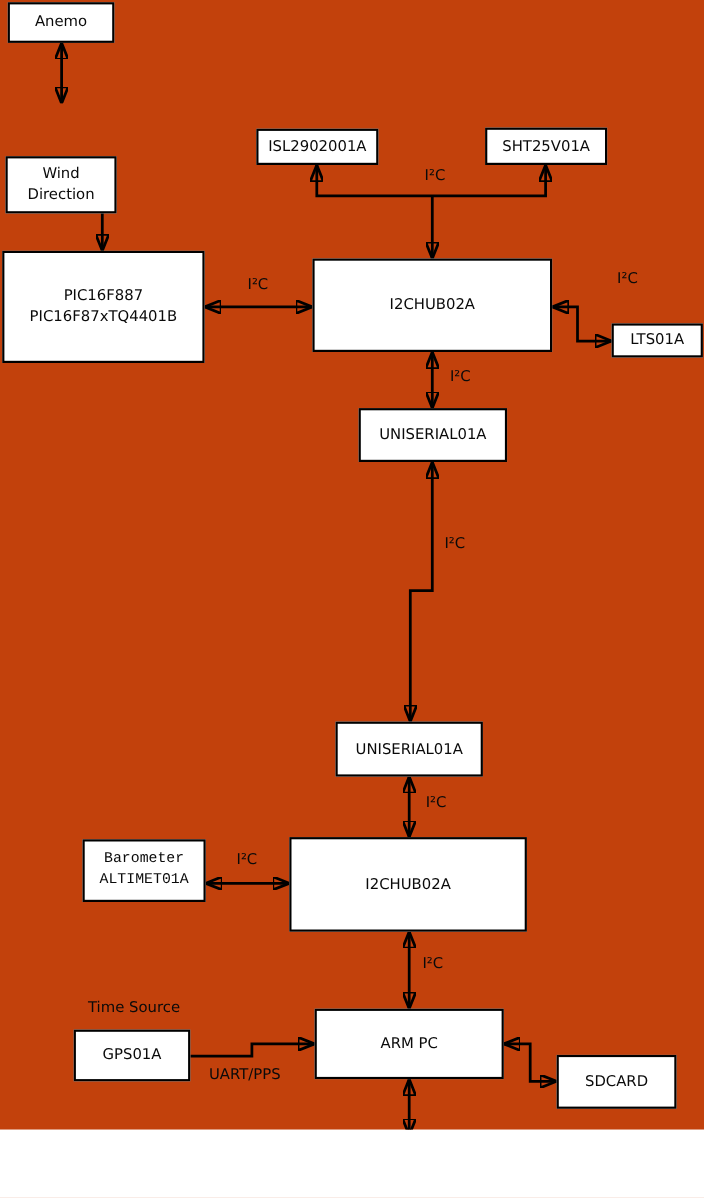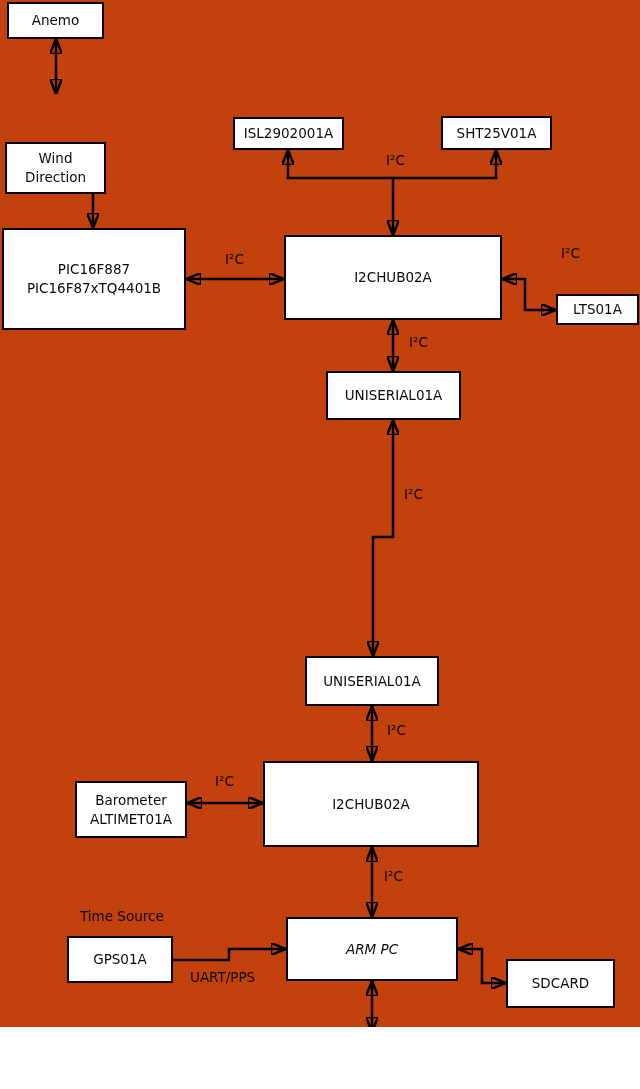--- a/index.html
+++ b/index.html
@@ -82,28 +82,28 @@
   <div class="node" style="left:441px; top:116px; width:111px; height:34px;">SHT25V01A</div>
 
   <div class="node" style="left:284px; top:235px; width:218px; height:85px;">I2CHUB02A</div>
 
   <div class="node" style="left:556px; top:294px; width:83px; height:31px;">LTS01A</div>
 
   <div class="node" style="left:326px; top:371px; width:135px; height:49px;">UNISERIAL01A</div>
 
   <div class="node" style="left:305px; top:656px; width:134px; height:50px;">UNISERIAL01A</div>
 
-  <div class="node" style="left:75px; top:781px; width:112px; height:57px;">Barometer
+  <div class="node" style="left:75px; top:763px; width:112px; height:57px;font-family:Liberation Mono, monospace;">Barometer
 ALTIMET01A</div>
 
   <div class="node" style="left:263px; top:761px; width:216px; height:86px;">I2CHUB02A</div>
 
   <div class="node" style="left:67px; top:936px; width:106px; height:47px;">GPS01A</div>
 
-  <div class="node" style="left:286px; top:917px; width:172px; height:64px;font-style:italic;">ARM PC</div>
+  <div class="node" style="left:286px; top:917px; width:172px; height:64px;">ARM PC</div>
 
   <div class="node" style="left:506px; top:959px; width:109px; height:49px;">SDCARD</div>
 
 
   <div class="edge-label" style="left:386px; top:154px;">I²C</div>
   <div class="edge-label" style="left:225px; top:253px;">I²C</div>
   <div class="edge-label" style="left:561px; top:247px;">I²C</div>
   <div class="edge-label" style="left:409px; top:336px;">I²C</div>
   <div class="edge-label" style="left:404px; top:488px;">I²C</div>
   <div class="edge-label" style="left:387px; top:724px;">I²C</div>

